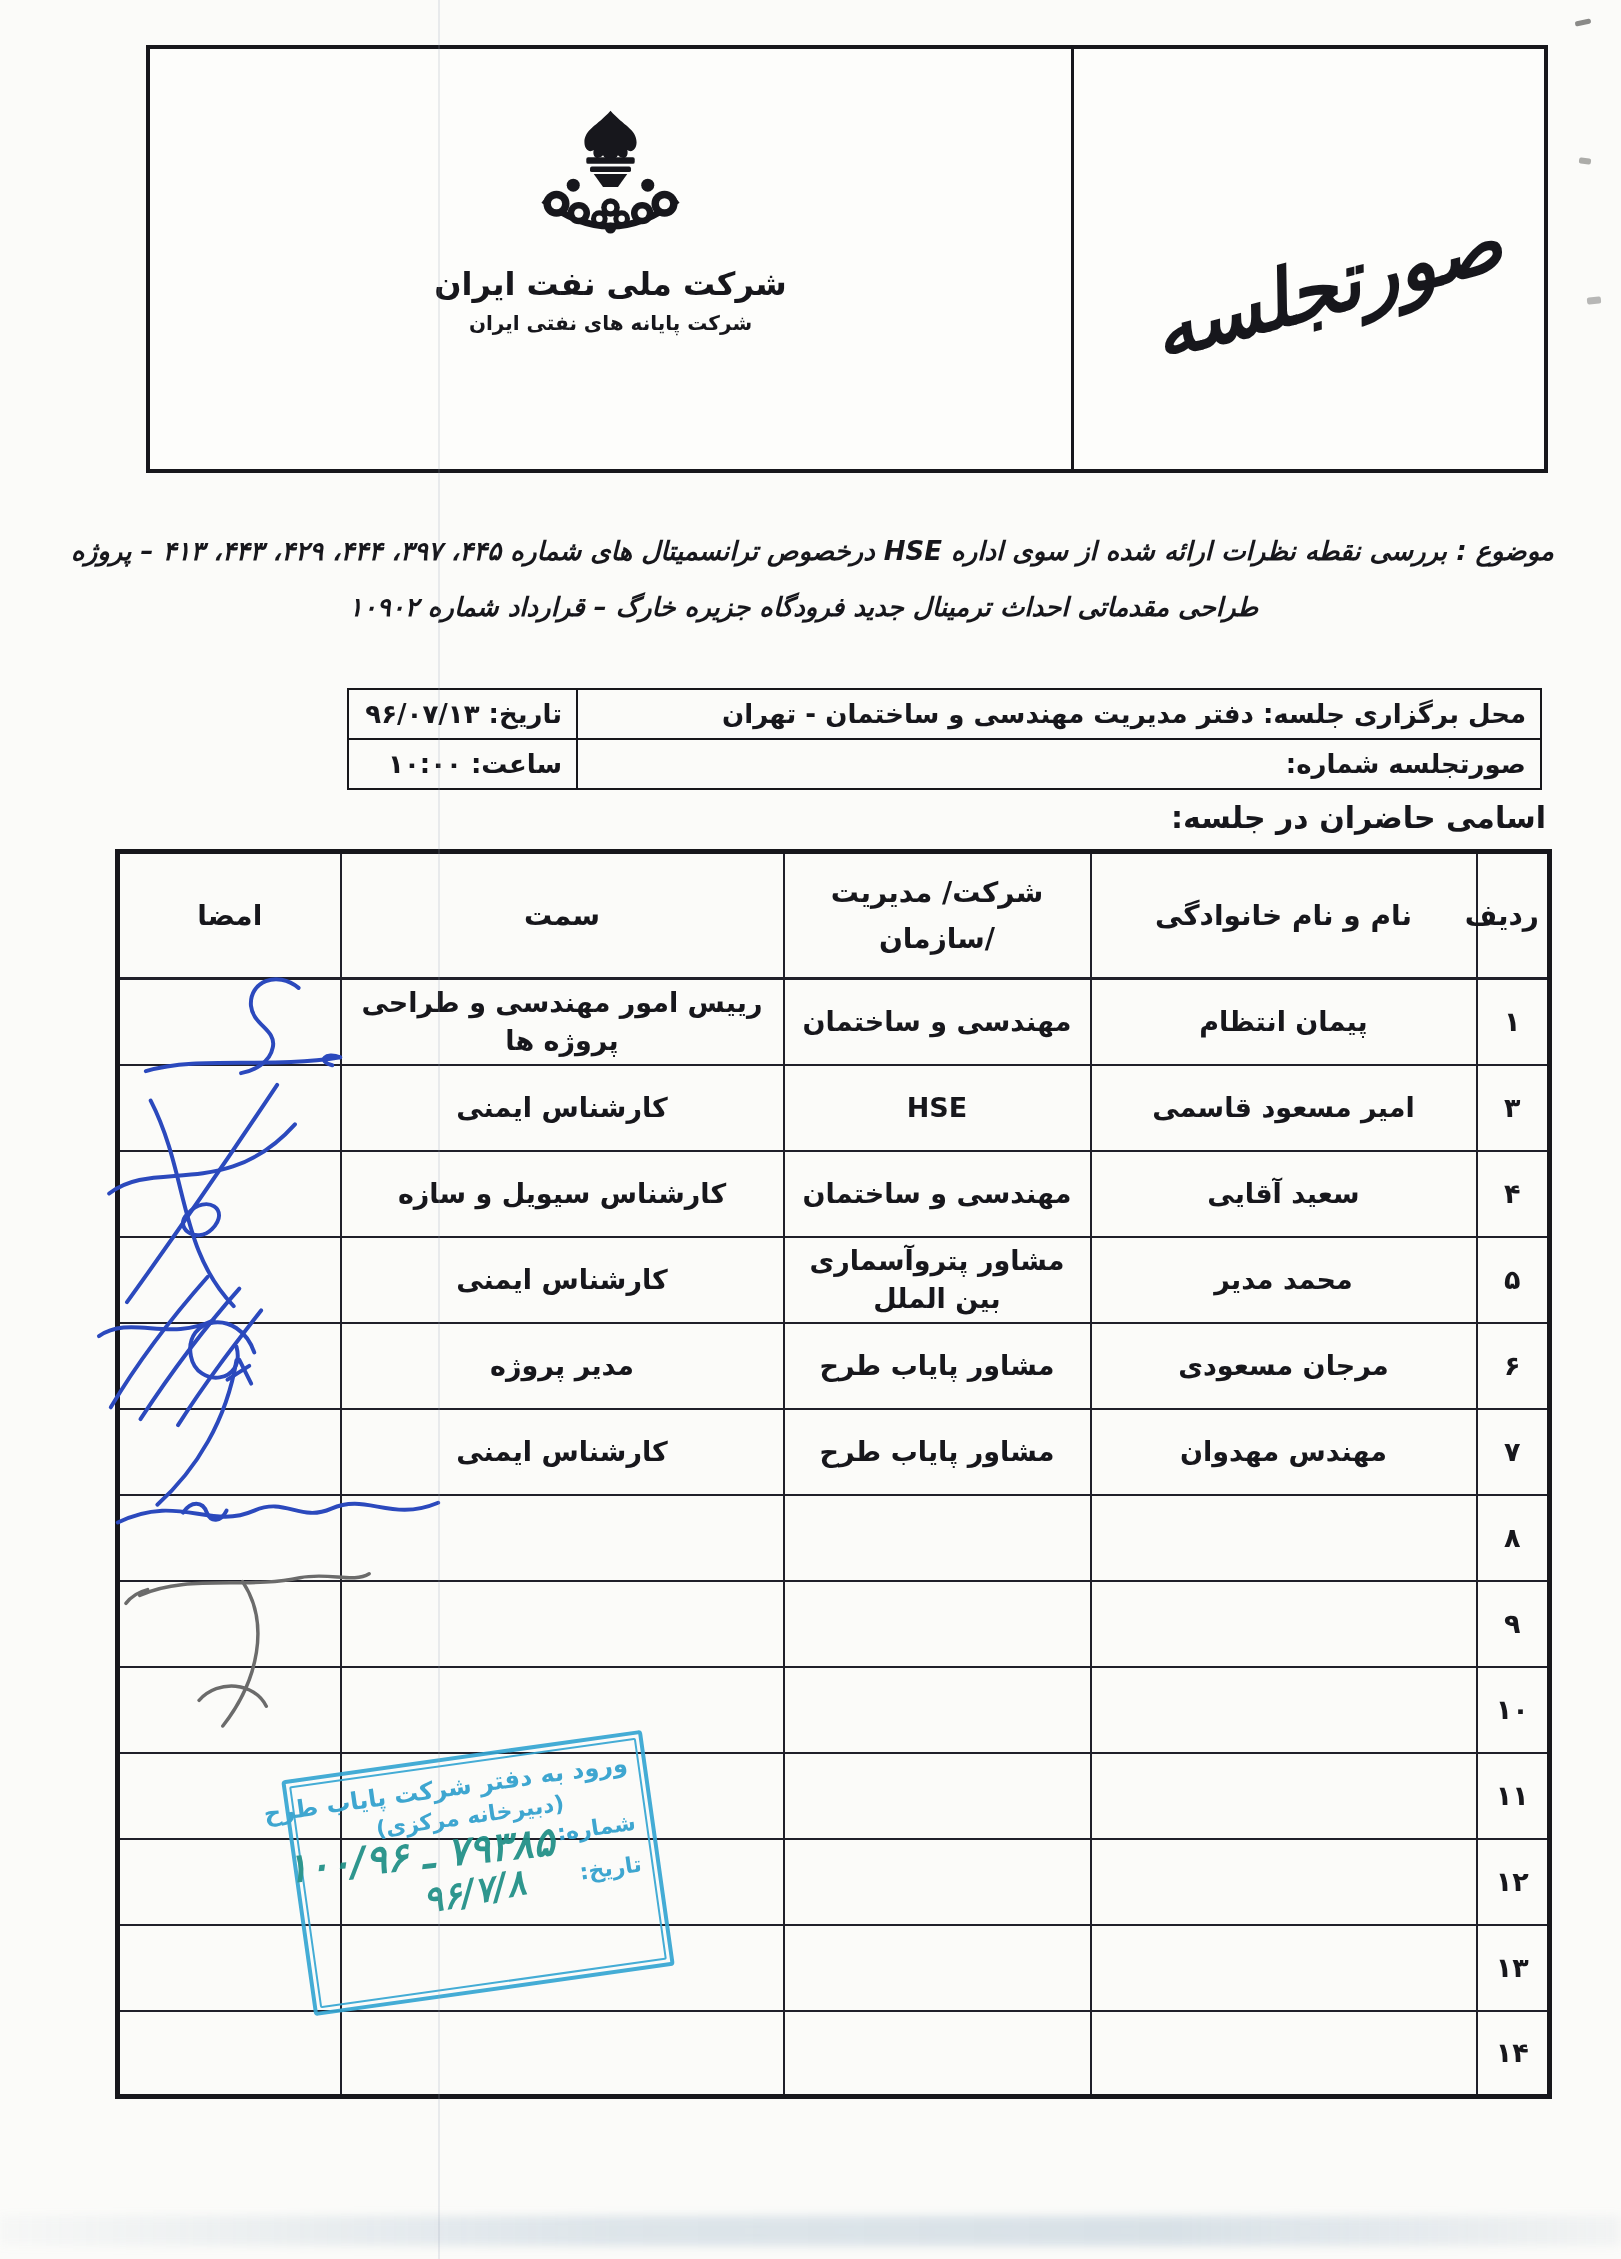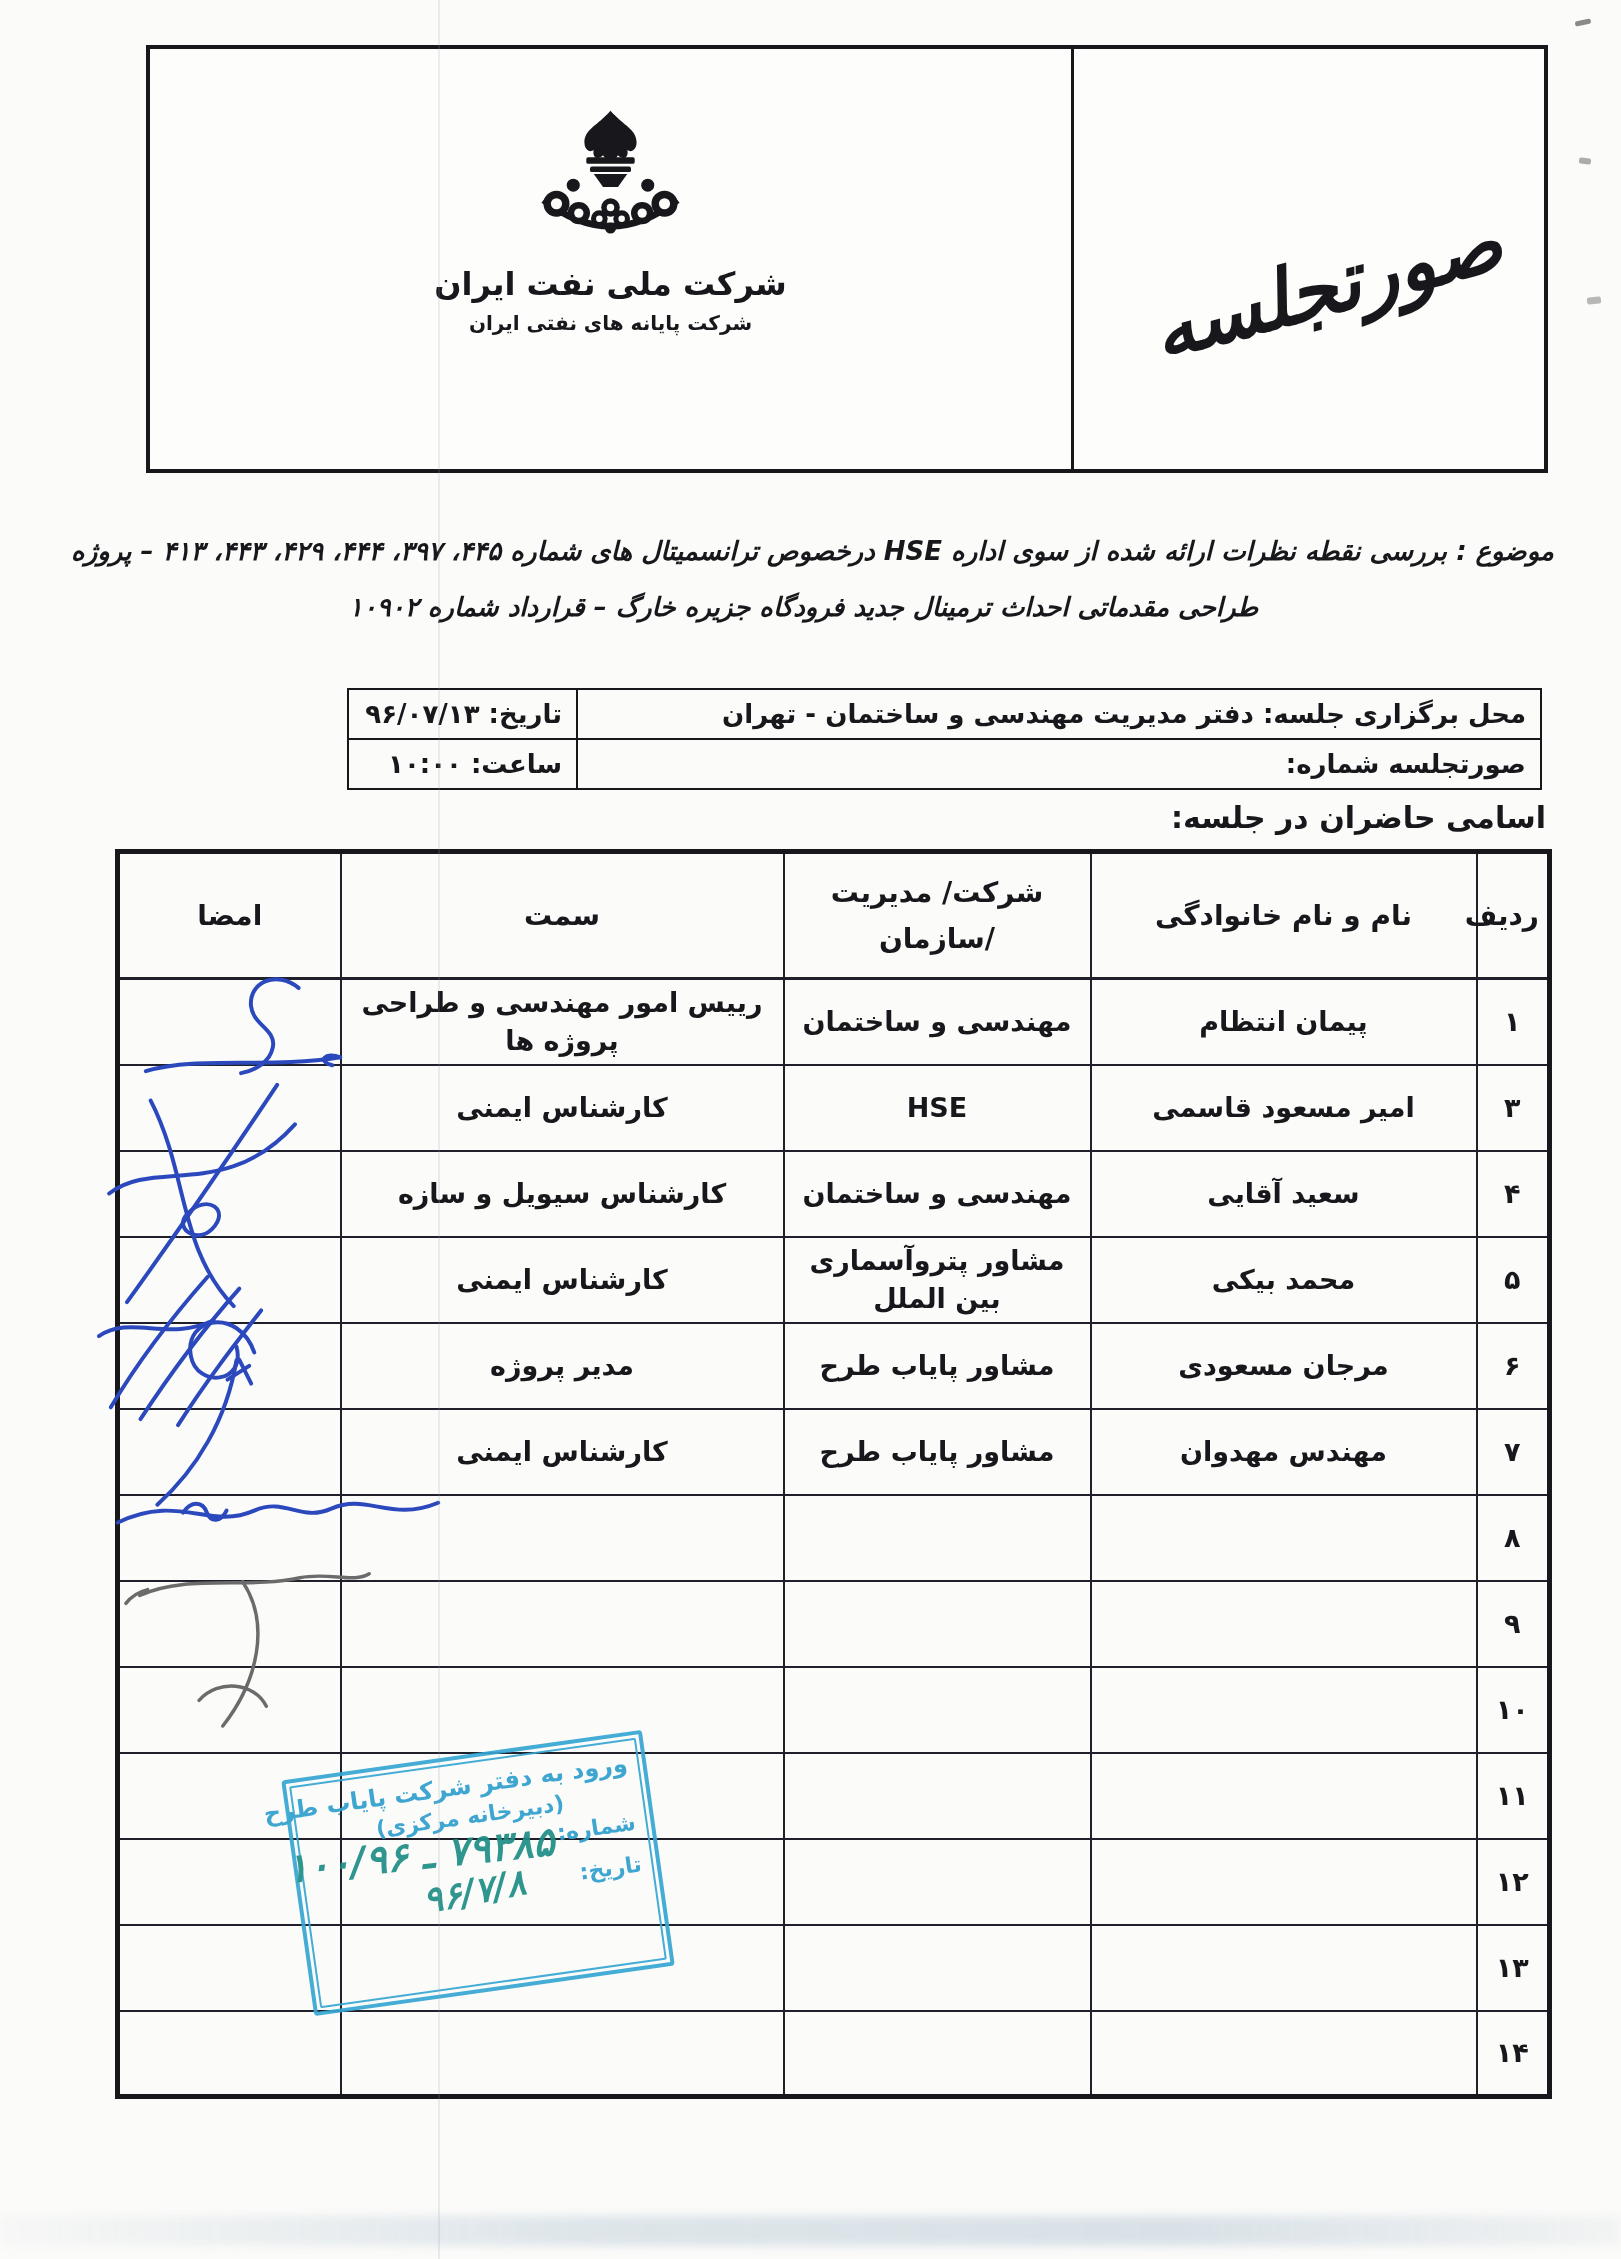--- a/index.html
+++ b/index.html
@@ -220,21 +220,21 @@
         </tr>
       <tr>
           <td>۴</td>
           <td>سعید آقایی</td>
           <td>مهندسی و ساختمان</td>
           <td>کارشناس سیویل و سازه</td>
           <td></td>
         </tr>
       <tr>
           <td>۵</td>
-          <td>محمد بیکی</td>
+          <td>محمد مدیر</td>
           <td>مشاور پتروآسماری بین الملل</td>
           <td>کارشناس ایمنی</td>
           <td></td>
         </tr>
       <tr>
           <td>۶</td>
           <td>مرجان مسعودی</td>
           <td>مشاور پایاب طرح</td>
           <td>مدیر پروژه</td>
           <td></td>

